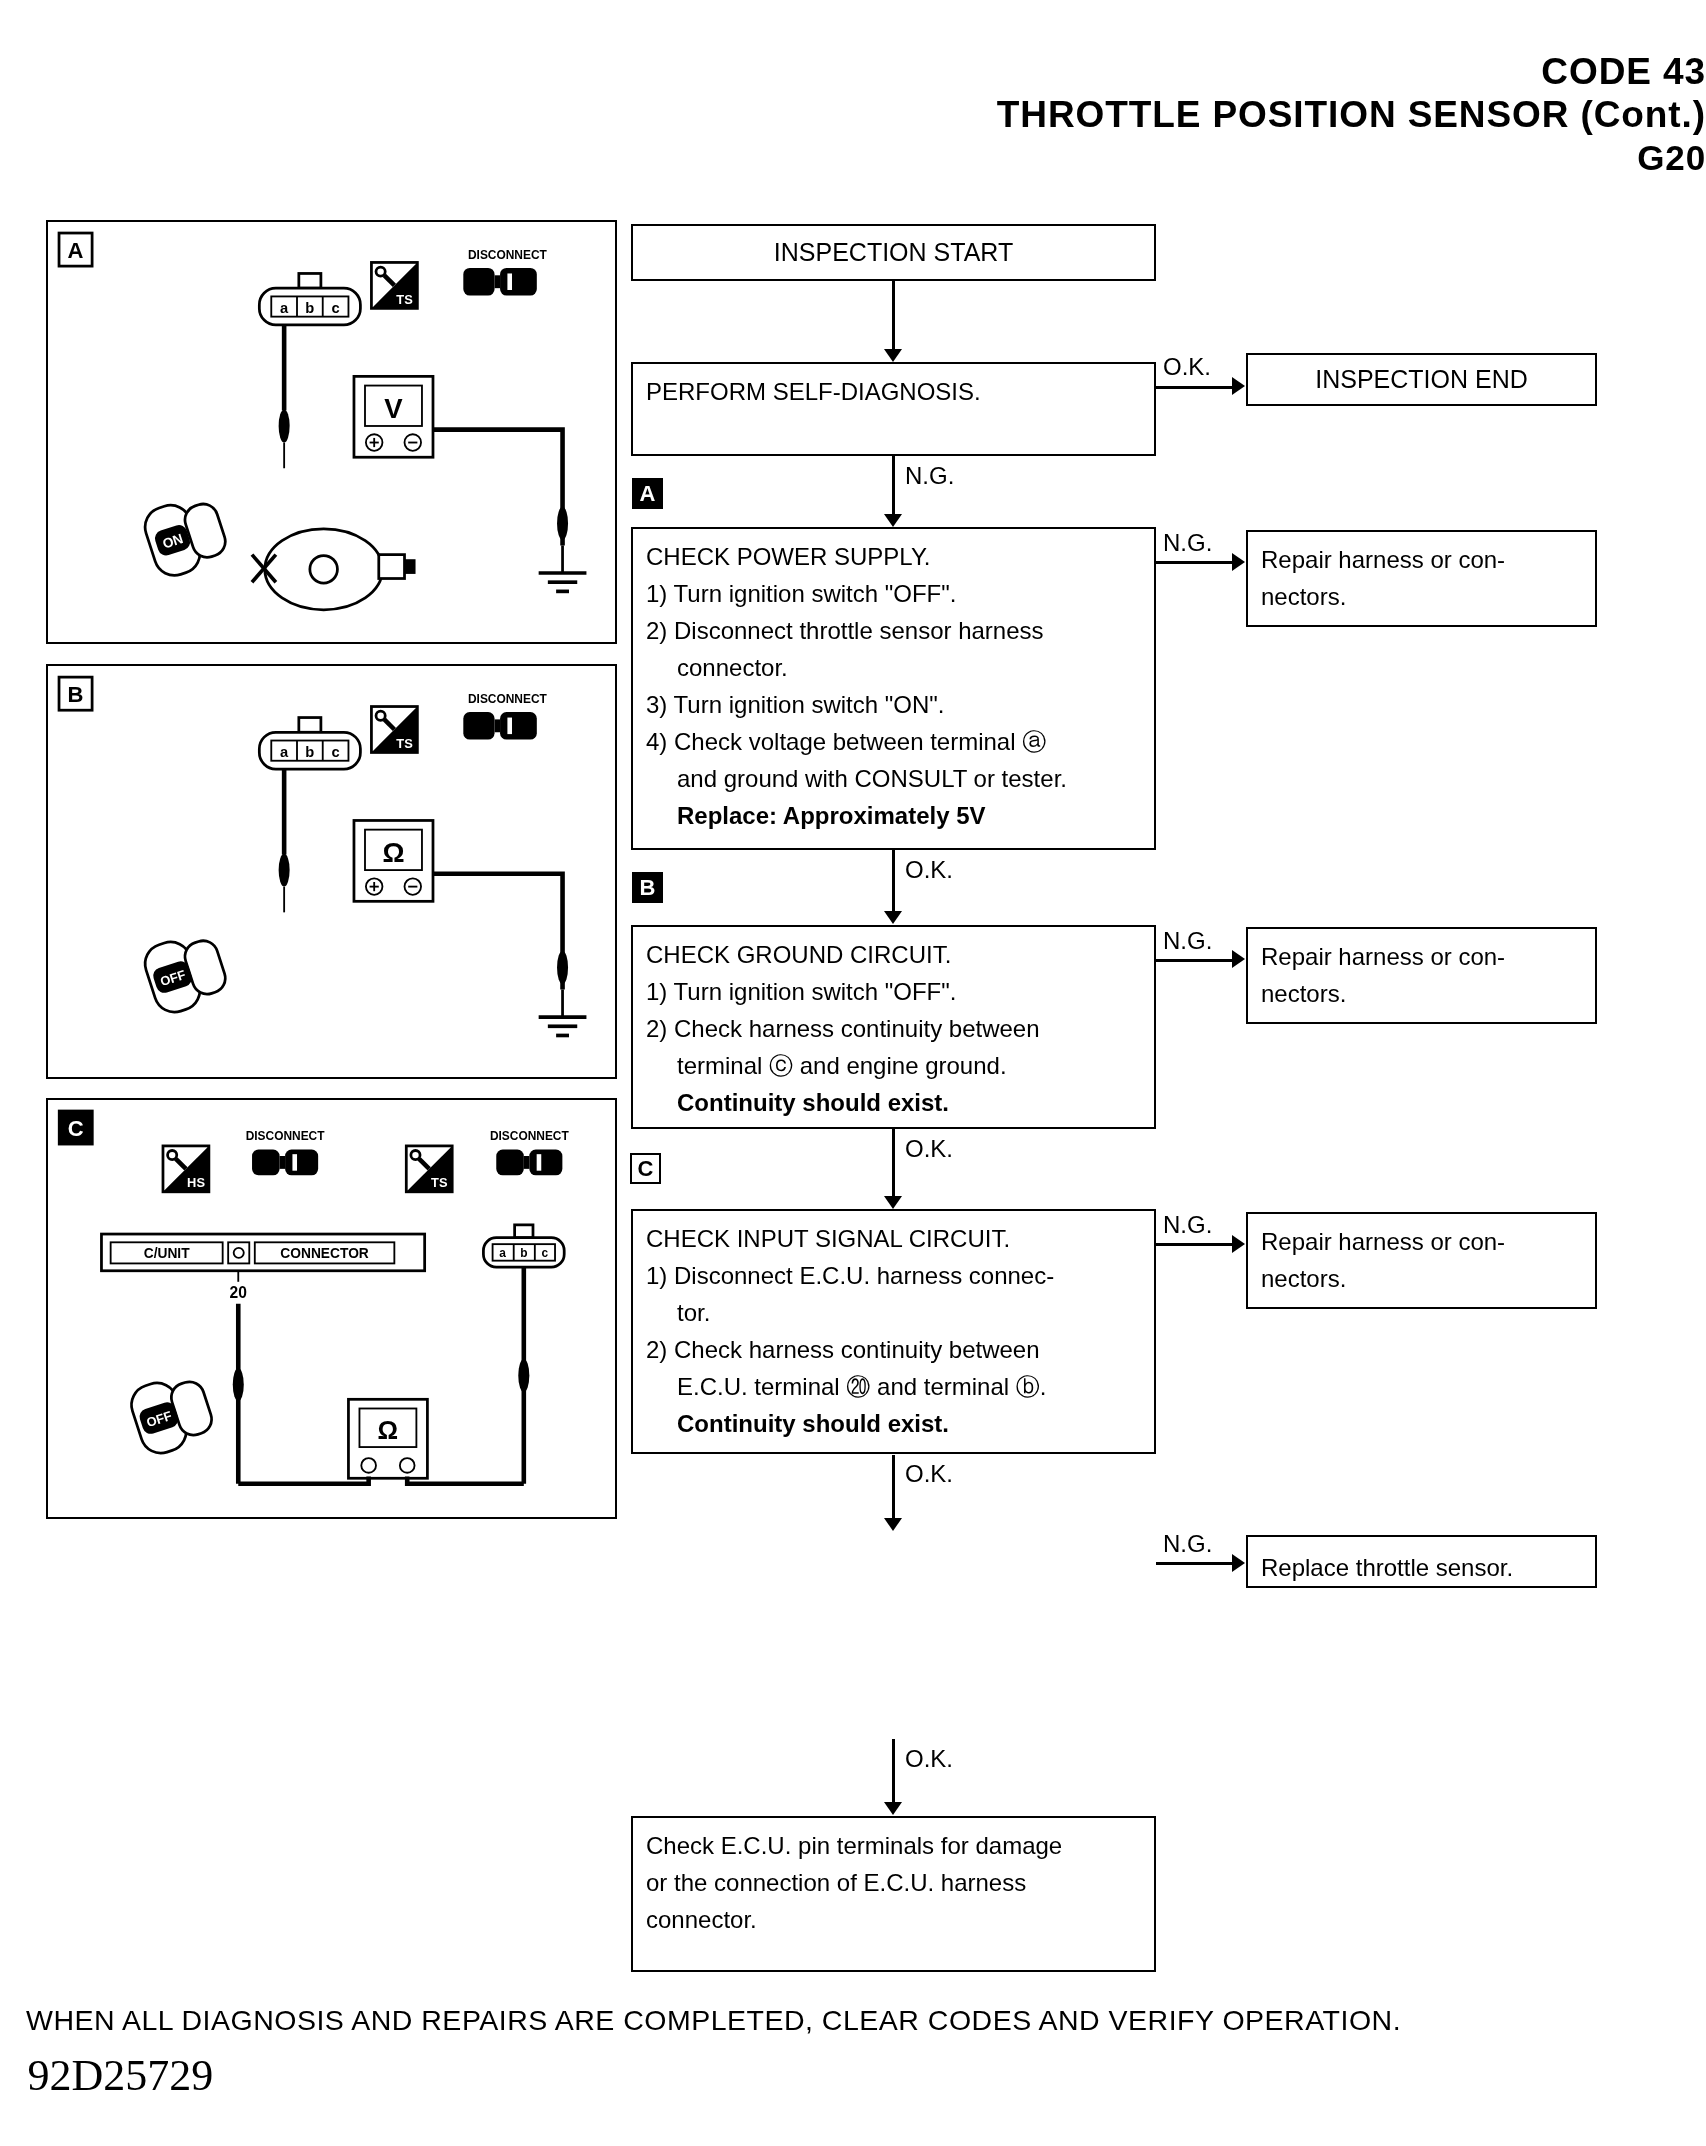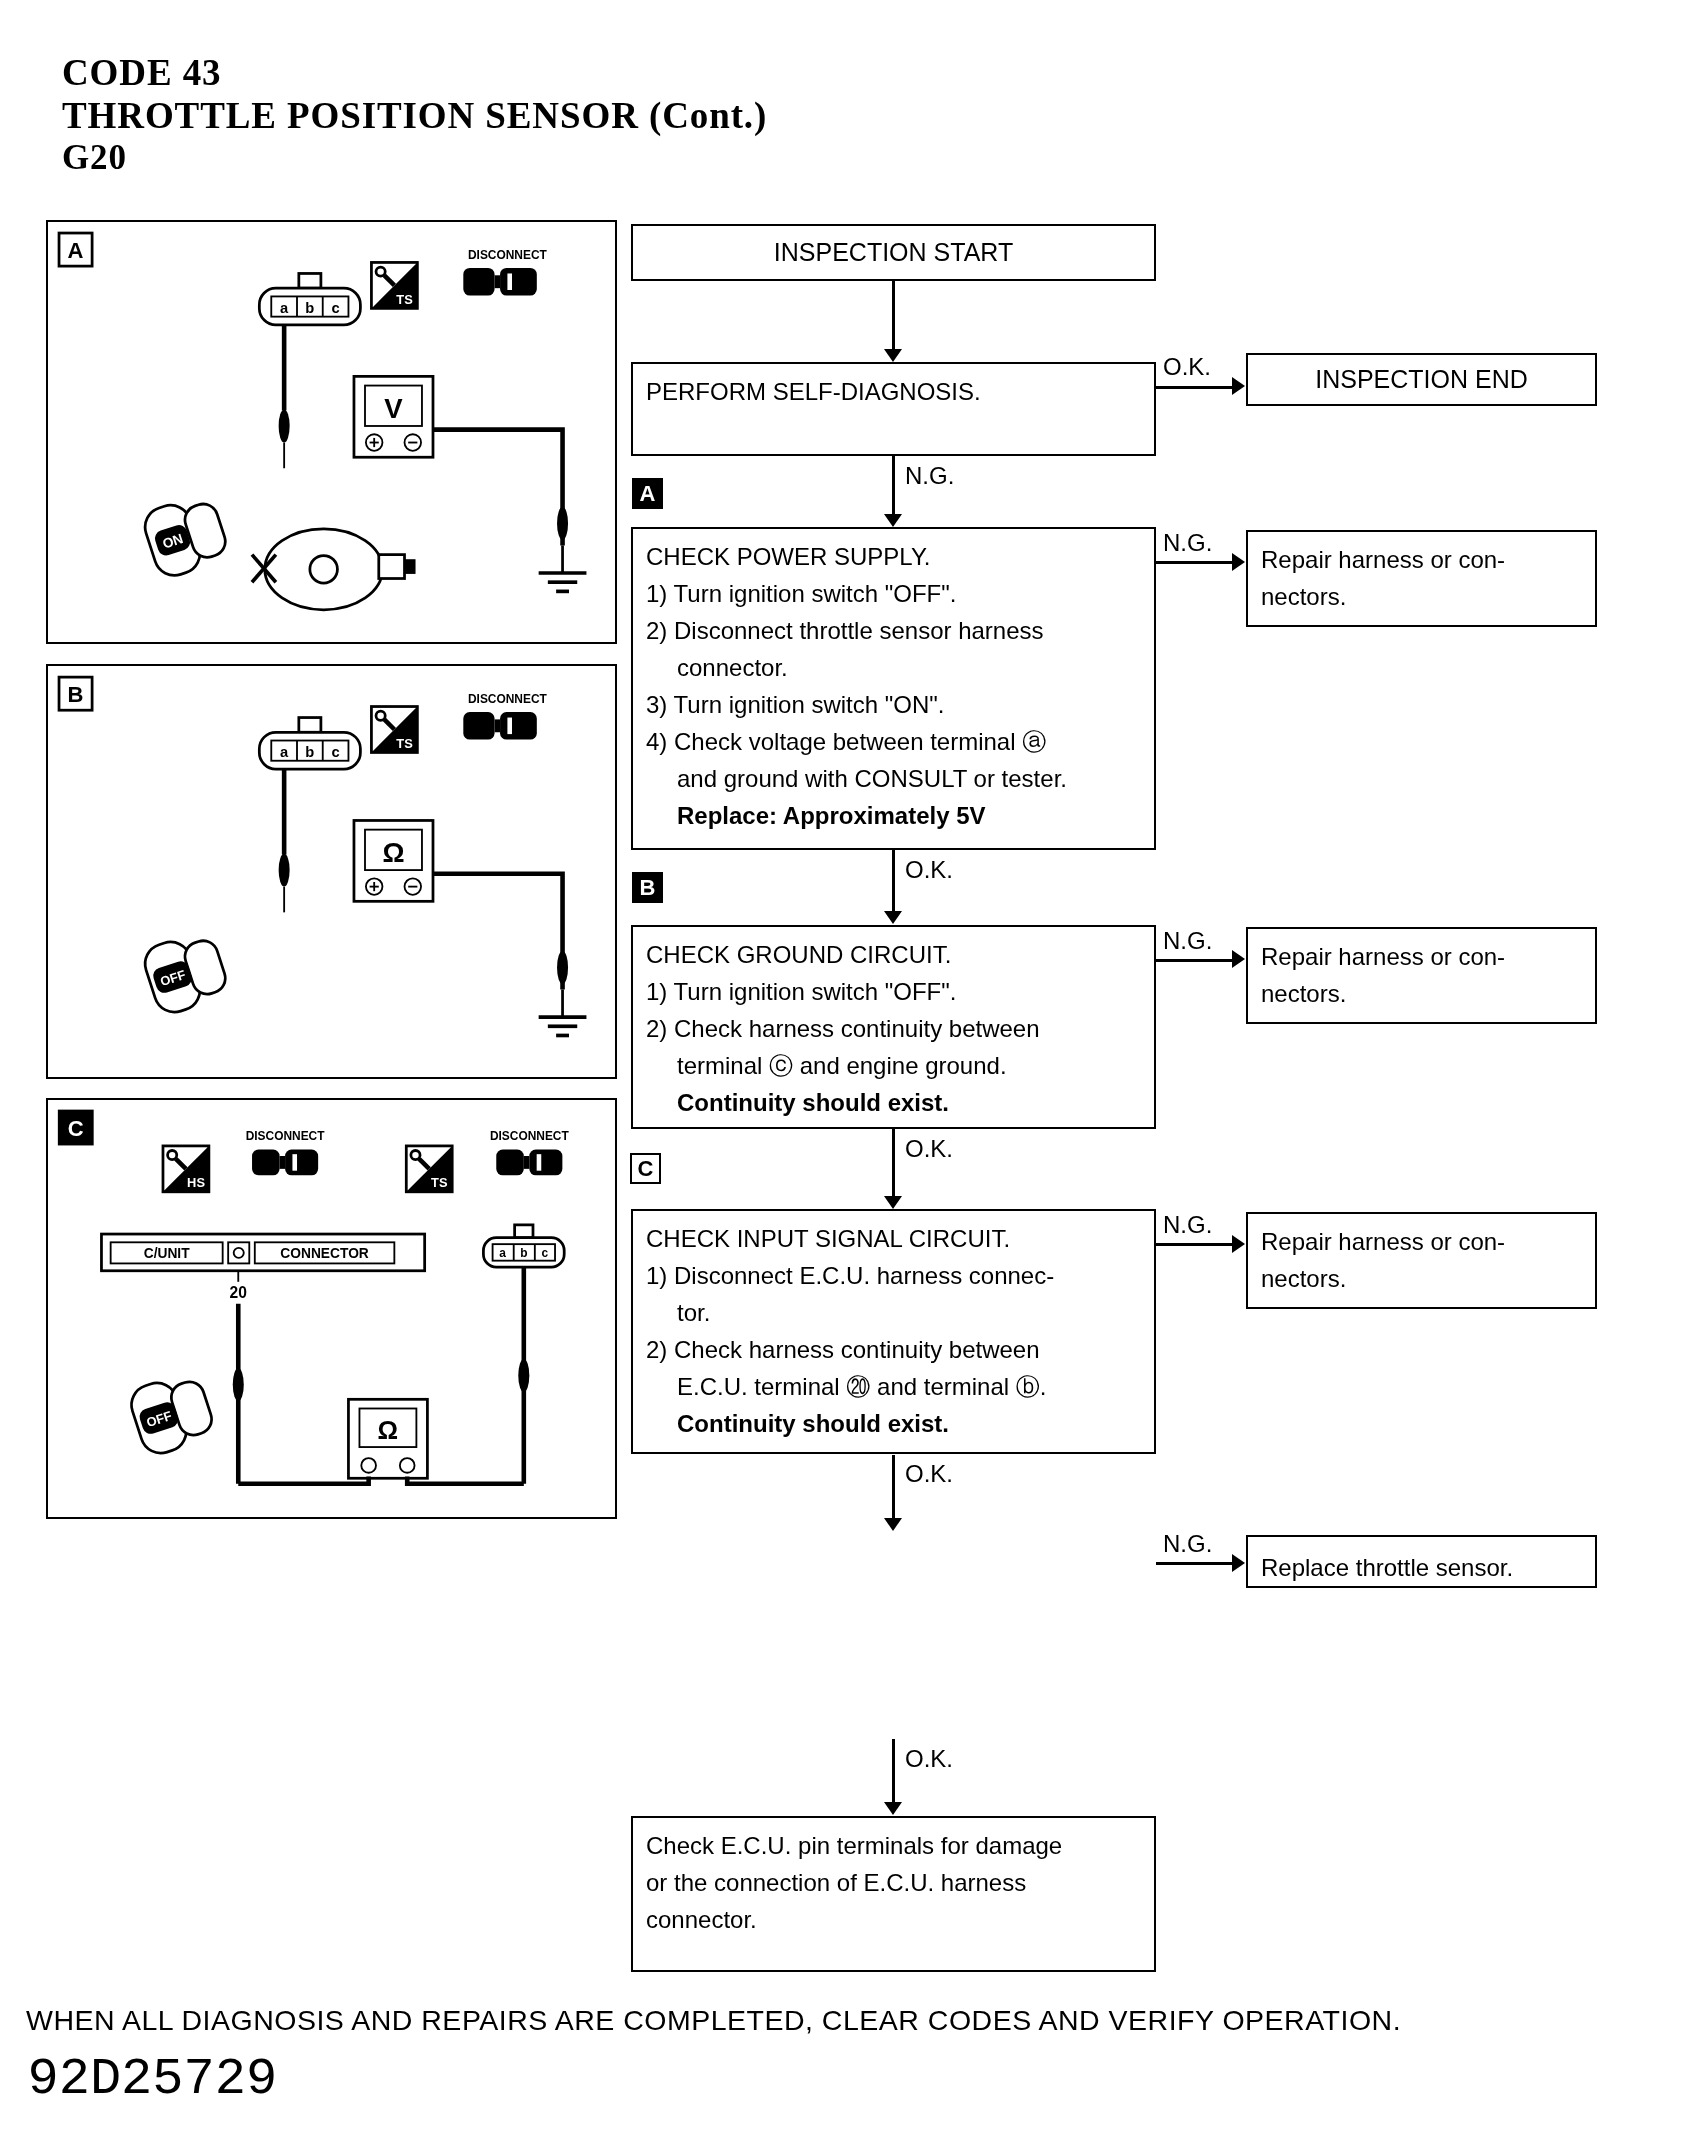--- a/index.html
+++ b/index.html
@@ -1,39 +1,39 @@
 <!DOCTYPE html>
 <html style="font-size:14.7px"><head>
 <meta charset="utf-8">
 <style>
   * { margin:0; padding:0; box-sizing:border-box; }
   html,body { background:#fff; }
   #page {
     position:relative; width:1706px; height:2146px; background:#fff; color:#000;
     font-family:"Liberation Sans","DejaVu Sans",sans-serif; overflow:hidden;
   }
-  .title { position:absolute; left:62px; width:1644px; text-align:left; font-weight:700; letter-spacing:0.9px;font-family:Liberation Serif, serif; }
+  .title { position:absolute; left:62px; width:1644px; text-align:right; font-weight:700; letter-spacing:0.9px; }
   .box { position:absolute; border:2.8px solid #000; background:#fff; }
   .btxt { padding:9.2px 13px; font-size:24px; line-height:37px; }
   .ln.ind { padding-left:31px; }
   .ln.bold { font-weight:700; }
   .ln.gap { margin-top:5.5px; }
   .cbox { display:flex; align-items:center; justify-content:center; font-size:25px; text-align:center; }
   .lbl { position:absolute; font-size:24px; }
   .vline { position:absolute; width:2.8px; background:#000; }
   .hline { position:absolute; height:2.8px; background:#000; }
   .ahead-d { position:absolute; width:0; height:0; border-left:9.2px solid transparent; border-right:9.2px solid transparent; border-top:13.8px solid #000; }
   .ahead-r { position:absolute; width:0; height:0; border-top:9.2px solid transparent; border-bottom:9.2px solid transparent; border-left:13.8px solid #000; }
   .marker { position:absolute; width:31px; height:31px; display:flex; align-items:center; justify-content:center; font-size:22px; font-weight:700; }
   .marker.fill { background:#000; color:#fff; }
   .marker.outline { background:#fff; color:#000; border:2.8px solid #000; }
   .panel { position:absolute; border:2.8px solid #000; background:#fff; }
   svg text { font-family:"Liberation Sans","DejaVu Sans",sans-serif; }
   .footer { position:absolute; left:26px; top:2004px; font-size:28.5px; white-space:nowrap; letter-spacing:0.5px; }
-  .docid { position:absolute; left:27.5px; top:2050px; font-size:52px; font-family:Liberation Mono, monospace; }
+  .docid { position:absolute; left:27.5px; top:2050px; font-size:44px; font-family:Liberation Serif, serif; }
 </style>
 </head>
 <body>
 
 <div id="page">
 
   <div class="title" style="top:51px; font-size:37px;">CODE 43</div>
   <div class="title" style="top:94px; font-size:37px;">THROTTLE POSITION SENSOR (Cont.)</div>
   <div class="title" style="top:138px; font-size:35px;">G20</div>
 

